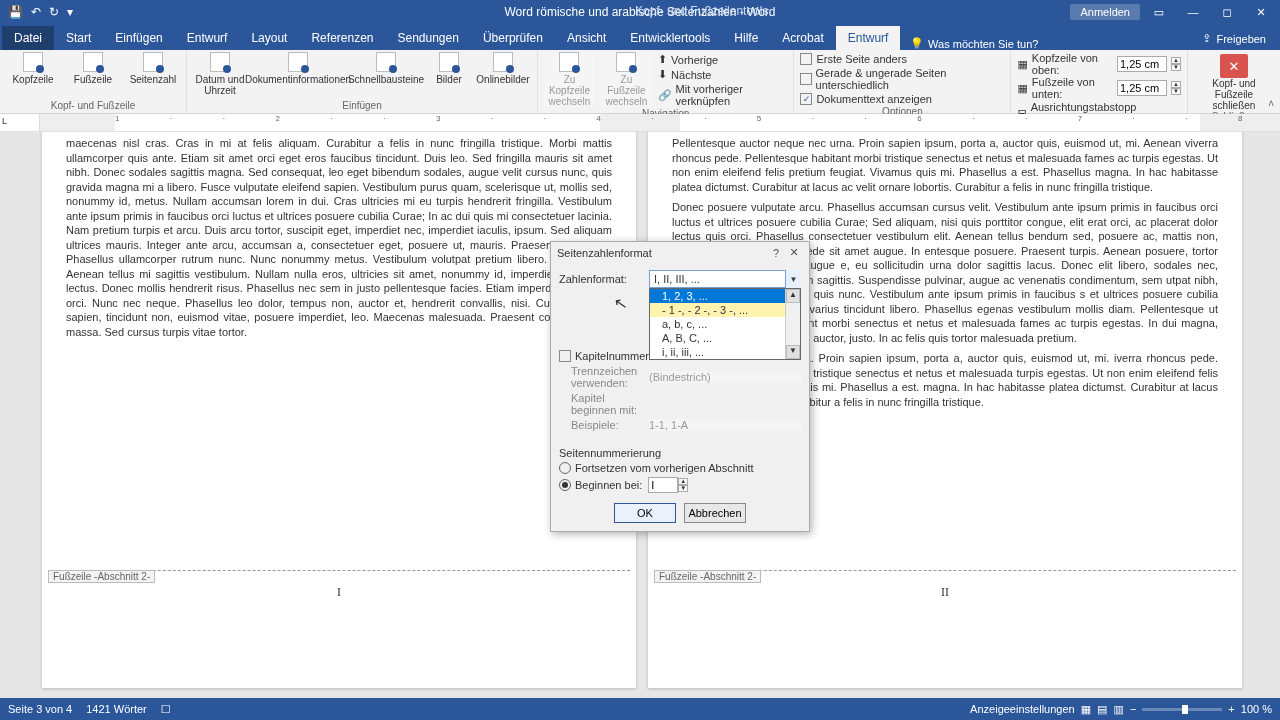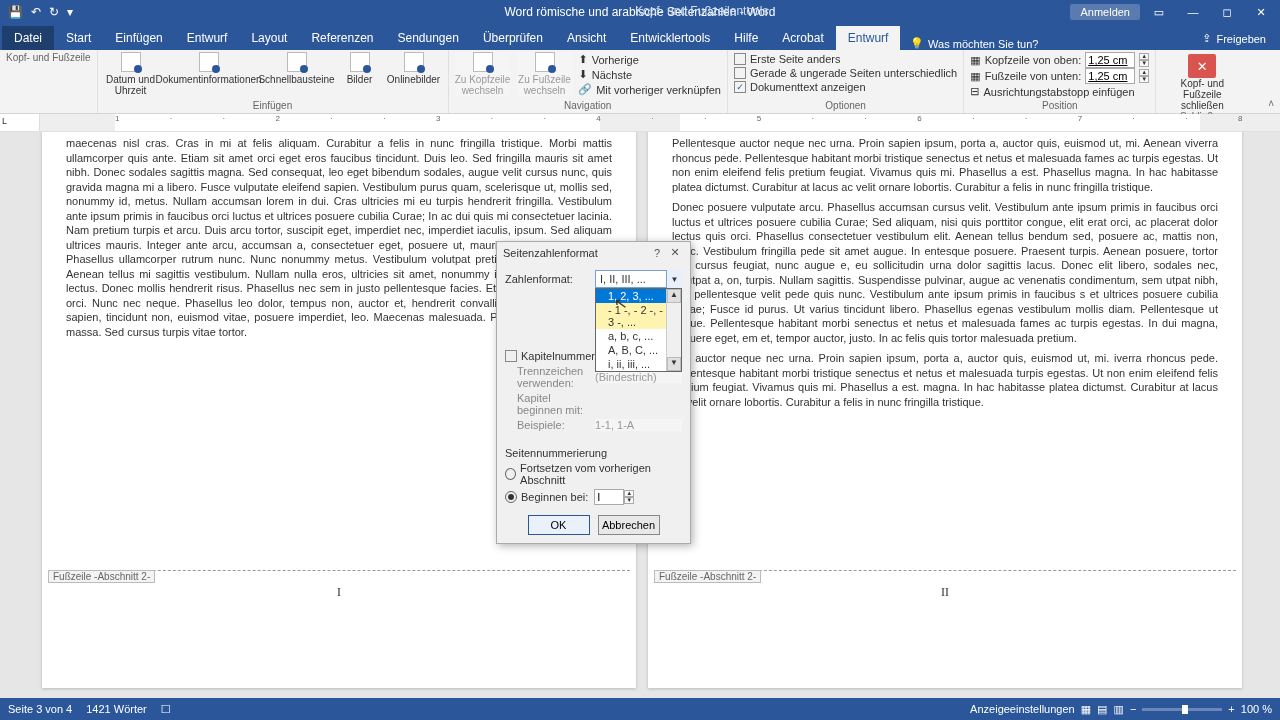--- a/index.html
+++ b/index.html
@@ -27,21 +27,21 @@
 .ribbon { background: #f3f3f3; height: 64px; border-bottom: 1px solid #d4d4d4; display: flex; position: relative; }
 .rgroup { border-right: 1px solid #e0e0e0; padding: 2px 6px 0 6px; display: flex; flex-direction: column; justify-content: space-between; }
 .rgroup .ctls { display: flex; gap: 6px; align-items: flex-start; }
 .rgroup .glabel { text-align: center; font-size: 10px; color: #666; padding-bottom: 2px; }
 .bigbtn { display: flex; flex-direction: column; align-items: center; width: 54px; text-align: center; font-size: 10px; line-height: 11px; cursor: pointer; }
 .bigbtn .ico { width: 20px; height: 20px; background: #fff; border: 1px solid #bbb; margin-bottom: 2px; position: relative; }
 .bigbtn .ico::after { content:''; position:absolute; bottom:-2px; right:-2px; width:8px; height:8px; background:#2b579a; border-radius:50%; }
 .smallrow { display: flex; align-items: center; gap: 4px; font-size: 11px; padding: 1px 0; cursor: pointer; }
 .chk { width:12px; height:12px; border:1px solid #888; display:inline-flex; align-items:center; justify-content:center; font-size:9px; color:#2b579a; }
 .spin { display:flex; align-items:center; gap:4px; font-size:11px; }
-.spin input { width:50px; height:16px; font-size:11px; border:1px solid #aaa; padding:0 2px;text-decoration:underline; }
+.spin input { width:50px; height:16px; font-size:11px; border:1px solid #aaa; padding:0 2px; }
 .spinbtns { display:flex; flex-direction:column; }
 .spinbtns span { width:10px; height:7px; border:1px solid #aaa; font-size:6px; text-align:center; line-height:5px; background:#f8f8f8; cursor:pointer; }
 .closebtn { width:28px; height:24px; background:#d9534f; border-radius:2px; color:#fff; display:flex; align-items:center; justify-content:center; margin:2px auto 0; font-size:13px; }
 .collapse { position:absolute; right:6px; bottom:4px; font-size:10px; color:#666; cursor:pointer; }
 
 
 .rulerbar { height: 18px; background: #fff; border-bottom: 1px solid #e0e0e0; position: relative; display:flex; }
 .rulerbar .vr { width:40px; border-right:1px solid #ddd; }
 .rulerbar .ruler { flex:1; background: linear-gradient(to right, #eee 0, #eee 75px, #fff 75px, #fff 560px, #eee 560px, #eee 640px, #fff 640px, #fff 1160px, #eee 1160px); font-size:8px; color:#666; padding-left:75px; letter-spacing: 24px; white-space:nowrap; overflow:hidden; }
 
@@ -50,21 +50,21 @@
 .page { position:absolute; background:#fff; box-shadow:0 1px 3px rgba(0,0,0,.2); }
 .page.left { left:42px; top:-2px; width:594px; height:558px; }
 .page.right { left:648px; top:-2px; width:594px; height:558px; }
 .body-text { padding: 6px 24px; font-size: 11px; line-height: 14.5px; color: #333; text-align: justify; }
 .body-text p { margin-bottom: 6px; }
 .footerzone { position:absolute; bottom:70px; left:6px; right:6px; border-top:1px dashed #999; height:48px; }
 .footerlabel { position:absolute; top:-1px; left:0; background:#f3f3f3; border:1px solid #bbb; font-size:10px; padding:0 4px; color:#666; }
 .footerpn { position:absolute; top:14px; width:100%; text-align:center; font-size:12px; font-family: 'Times New Roman', serif; }
 
 
-.dialog { position:absolute; left:496px; top:241px; width:195px; background:#f0f0f0; border:1px solid #aaa; box-shadow:2px 2px 8px rgba(0,0,0,.3); z-index:100; }
+.dialog { position:absolute; left:550px; top:241px; width:260px; background:#f0f0f0; border:1px solid #aaa; box-shadow:2px 2px 8px rgba(0,0,0,.3); z-index:100; }
 .dlg-title { display:flex; align-items:center; padding:4px 6px; font-size:11px; }
 .dlg-title .dt { flex:1; }
 .dlg-title .hlp, .dlg-title .cls { width:18px; text-align:center; cursor:pointer; font-size:11px; color:#555; }
 .dlg-body { padding:4px 8px 8px; }
 .dlg-row { display:flex; align-items:center; margin:3px 0; font-size:11px; }
 .dlg-row .lbl { width:90px; }
 .dlg-row .lbl.sub { padding-left:12px; color:#888; }
 .dlg-row .val { flex:1; }
 .combo { position:relative; flex:1; }
 .combo .cbox { border:1px solid #7a9fd4; background:#fff; height:18px; display:flex; align-items:center; padding:0 4px; font-size:11px; }
@@ -133,20 +133,34 @@
     <span>Was möchten Sie tun?</span>
   </div>
   <div class="share">
     <span>⇪</span>
     <span>Freigeben</span>
   </div>
 </div>
 
 <div class="ribbon">
   <div class="rgroup">
+    <div class="ctls">
+      <div class="bigbtn">
+          <div class="ico"></div>
+          <span>Kopfzeile</span>
+        </div>
+      <div class="bigbtn">
+          <div class="ico"></div>
+          <span>Fußzeile</span>
+        </div>
+      <div class="bigbtn">
+          <div class="ico"></div>
+          <span>Seitenzahl</span>
+        </div>
+    </div>
     <div class="glabel">Kopf- und Fußzeile</div>
   </div>
   <div class="rgroup">
     <div class="ctls">
       <div class="bigbtn">
           <div class="ico"></div>
           <span>Datum und
 Uhrzeit</span>
         </div>
       <div class="bigbtn" style="width:90px">

